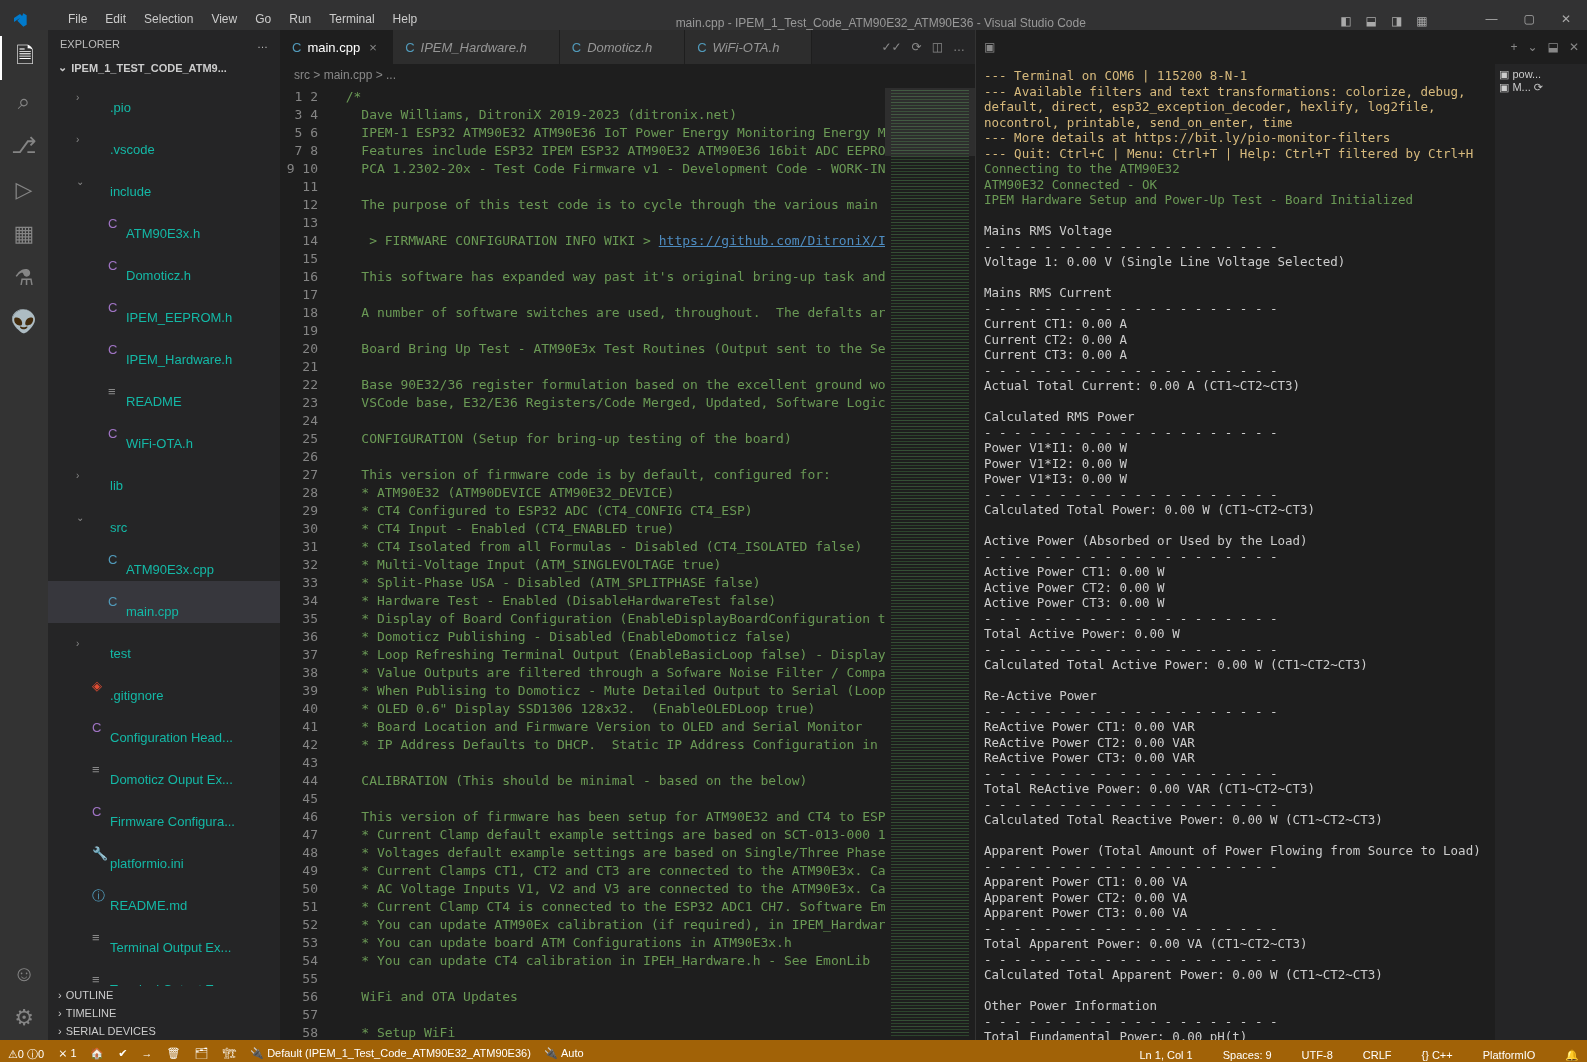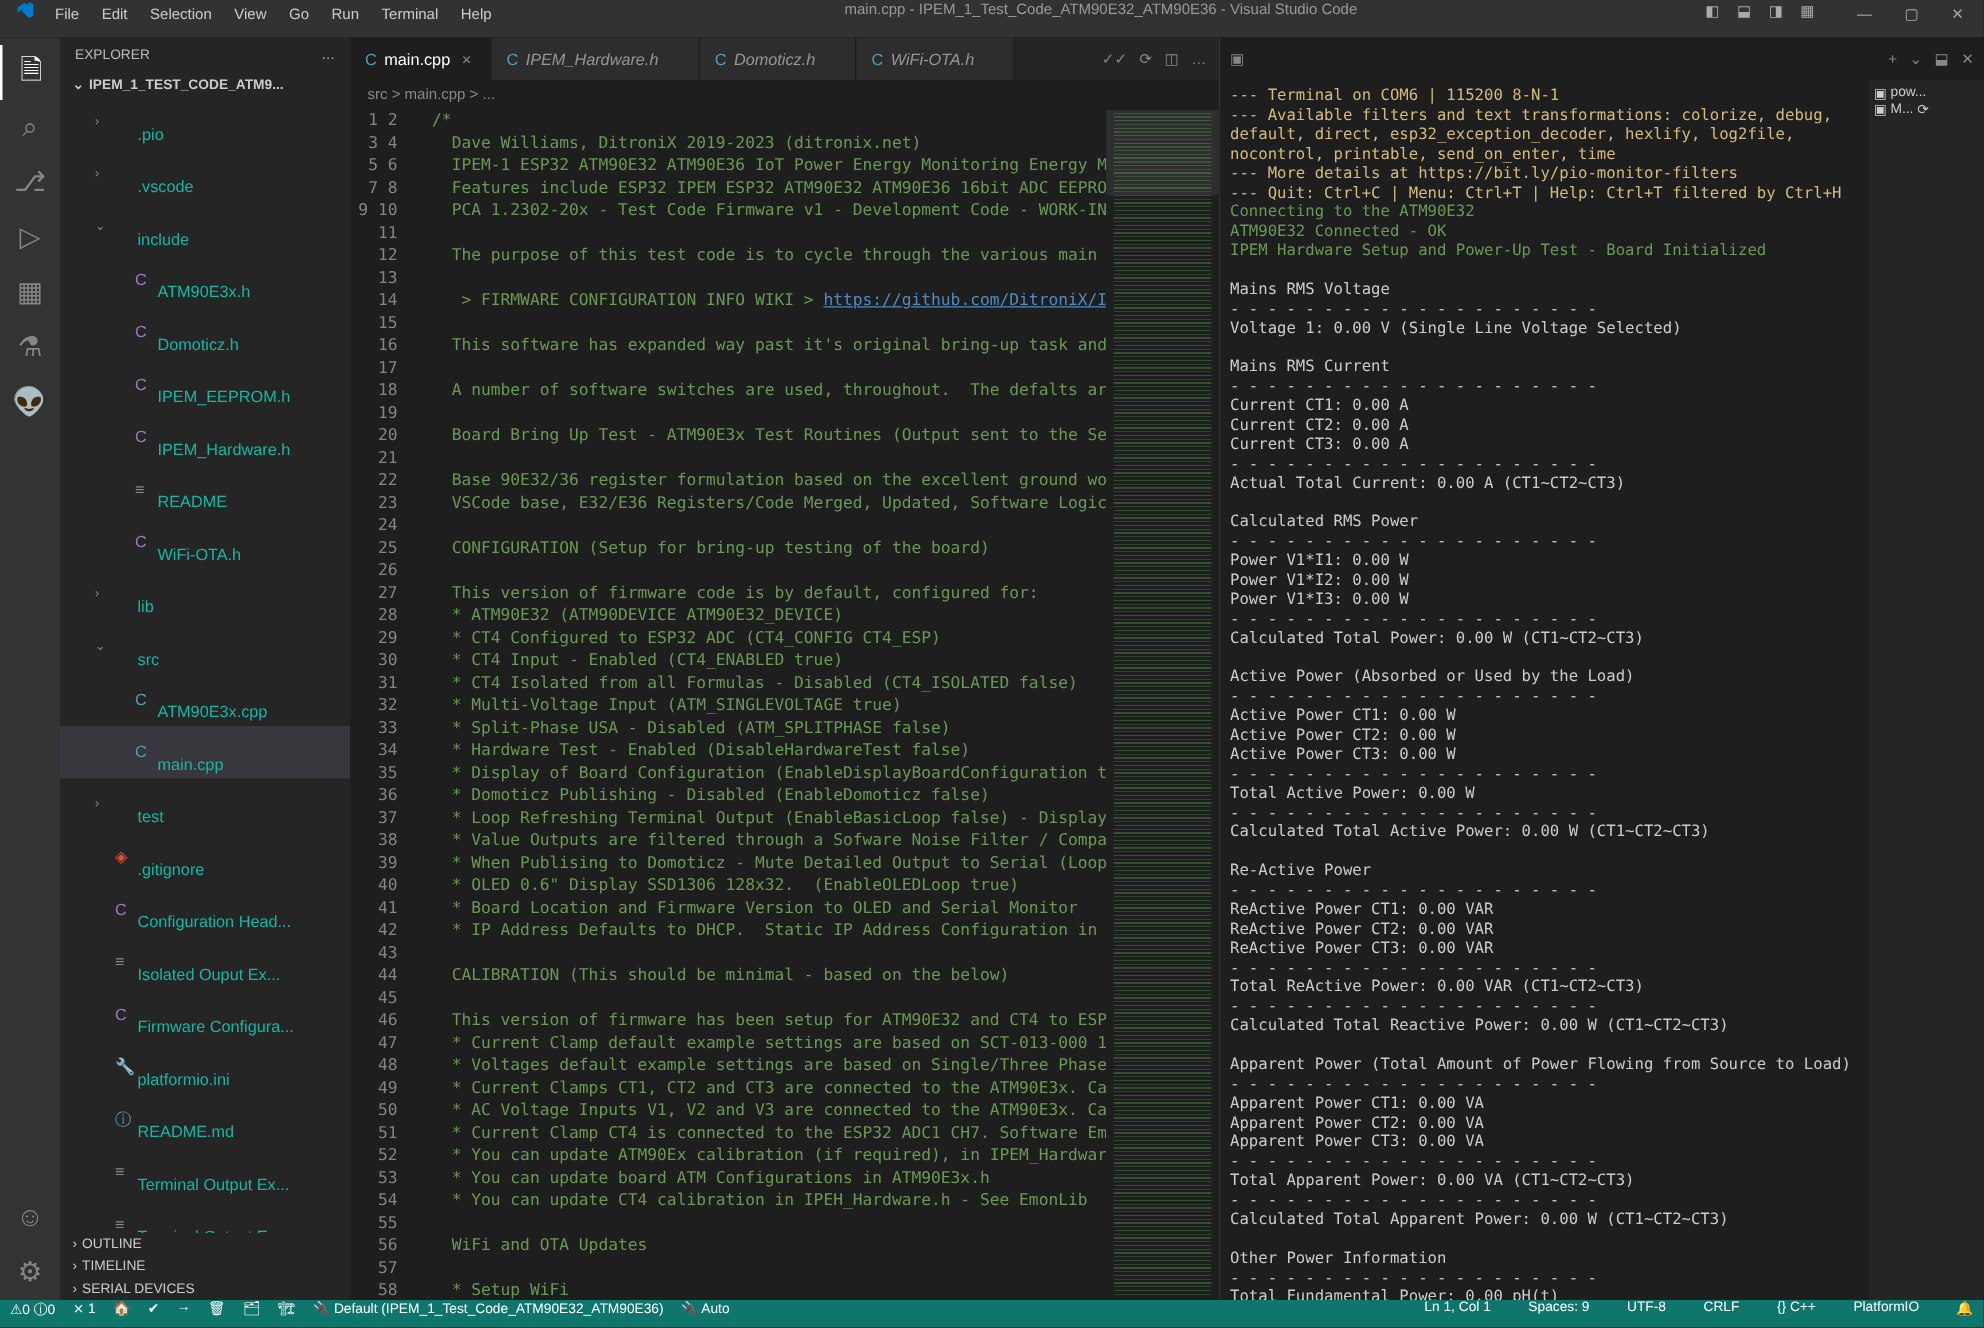--- a/index.html
+++ b/index.html
@@ -11,23 +11,24 @@
   width: 1587px;
   height: 1062px;
   overflow: hidden;
   display: flex;
   flex-direction: column;
 }
 .titlebar {
   height: 30px;
   background: #323233;
   display: flex;
-  align-items: flex-start;
+  align-items: flex-end;
   padding: 0 6px;
   font-size: 12px;
+  gap: 24px;
 }
 .titlebar .logo { width: 18px; height: 18px; margin: 0 6px; color: #007acc; }
 .menubar { display: flex; gap: 2px; }
 .menubar .item { padding: 4px 8px; cursor: pointer; color: #ccc; }
 .titlebar .wintitle { flex: 1; text-align: center; color: #999; font-size: 12px; }
 .titlebar .controls { display: flex; gap: 6px; align-items: center; }
 .titlebar .controls span { padding: 4px 10px; color: #aaa; cursor: pointer; }
 .layout-icons { display: flex; gap: 6px; margin-right: 20px; }
 .layout-icons span { padding: 2px 4px; color: #aaa; cursor: pointer; }
 
@@ -101,23 +102,23 @@
 }
 .terminal-tabbar { height: 34px; display: flex; padding: 0 8px; align-items: center; justify-content: space-between; color: #888; background: #1e1e1e; }
 .term-side { width: 92px; background: #252526; padding: 4px 4px; font-size: 11px; color: #ccc; }
 .term-row { flex: 1; display: flex; overflow: hidden; }
 .terminal { flex: 1; font-family: 'Consolas', monospace; font-size: 12.5px; line-height: 15.5px; padding: 4px 8px; white-space: pre-wrap; overflow: hidden; color: #ccc; }
 .tg { color: #6a9955; }
 .ty { color: #d7ba7d; }
 
 .statusbar {
   height: 22px;
-  background: #0f766e;
+  background: #a16207;
   display: flex;
-  align-items: flex-start;
+  align-items: flex-end;
   font-size: 11px;
   color: #fff;
   padding: 0 8px;
   gap: 10px;
 }
 .statusbar .sb-item { cursor: pointer; }
 .statusbar .spacer { flex: 1; }
 
 svg { width: 16px; height: 16px; }
 </style>
@@ -255,21 +256,21 @@
           <span class="label">.gitignore</span>
         </div>
         <div class="tree-item lvl1">
           <span class="chev"></span>
           <span class="icon icon-head">C</span>
           <span class="label">Configuration Head...</span>
         </div>
         <div class="tree-item lvl1">
           <span class="chev"></span>
           <span class="icon icon-txt">≡</span>
-          <span class="label">Isolated Ouput Ex...</span>
+          <span class="label">Domoticz Ouput Ex...</span>
         </div>
         <div class="tree-item lvl1">
           <span class="chev"></span>
           <span class="icon icon-head">C</span>
           <span class="label">Firmware Configura...</span>
         </div>
         <div class="tree-item lvl1">
           <span class="chev"></span>
           <span class="icon icon-ini">🔧</span>
           <span class="label">platformio.ini</span>

